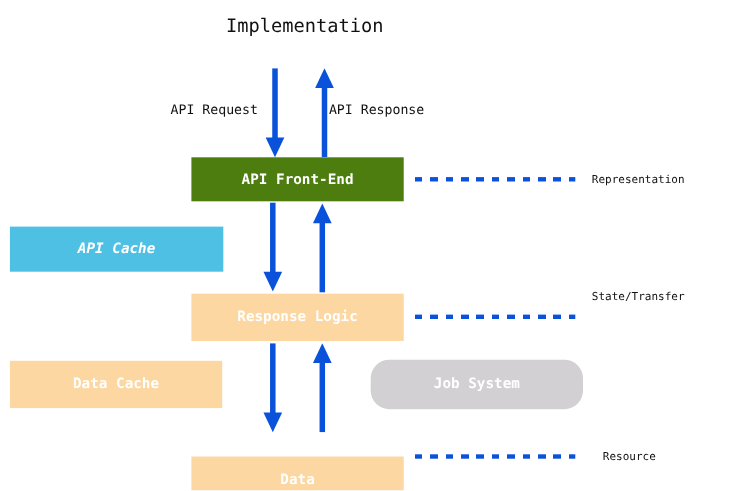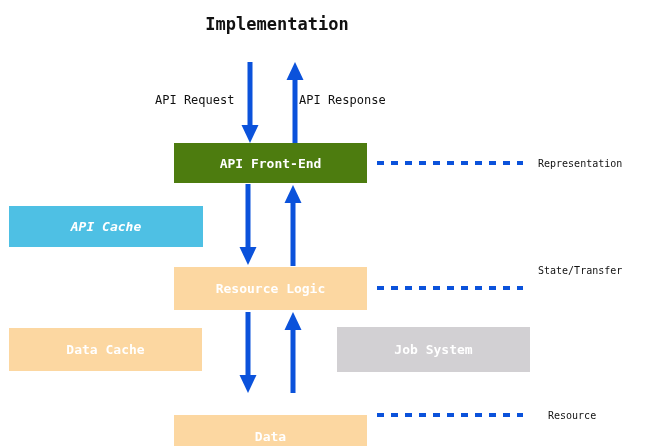--- a/index.html
+++ b/index.html
@@ -16,21 +16,21 @@
     overflow: hidden;
   }
   .abs { position: absolute; }
 
   .title {
     left: 177px;
     top: 14px;
     width: 200px;
     text-align: center;
     font-size: 17px;
-    font-weight: bold;
+    font-weight: normal;
     color: var(--text);
     white-space: nowrap;
   }
   .flow-label {
     top: 93px;
     font-size: 12px;
     color: var(--text);
     white-space: nowrap;
   }
   #api-request-label  { left: 155px; }
@@ -111,28 +111,28 @@
 
   <svg class="abs arrow" id="arrow-mid-down" width="20" height="81" viewBox="0 0 20 81">
     <rect x="7.5" y="0" width="5" height="64"></rect>
     <polygon points="1.5,63 18.5,63 10,81"></polygon>
   </svg>
   <svg class="abs arrow" id="arrow-mid-up" width="20" height="81" viewBox="0 0 20 81">
     <polygon points="10,0 18.5,18 1.5,18"></polygon>
     <rect x="7.5" y="17" width="5" height="64"></rect>
   </svg>
 
-  <div class="abs box" id="box-business-logic" style="background-color: rgb(252, 215, 161);">Resource Logic</div>
+  <div class="abs box" id="box-business-logic" style="background-color: rgb(252, 215, 161);">Response Logic</div>
 
   <div class="abs dash-line" id="dash-state-transfer"></div>
   <div class="abs layer-label" id="label-state-transfer">State/Transfer</div>
 
   <div class="abs box" id="box-data-cache" style="background-color: rgb(252, 215, 161);">Data Cache</div>
 
-  <div class="abs box" id="box-job-system" style="background-color: rgb(210, 208, 211);">Job System</div>
+  <div class="abs box" id="box-job-system" style="background-color: rgb(210, 208, 211); border-radius: 17px;">Job System</div>
 
   <svg class="abs arrow" id="arrow-bottom-down" width="20" height="81" viewBox="0 0 20 81">
     <rect x="7.5" y="0" width="5" height="64"></rect>
     <polygon points="1.5,63 18.5,63 10,81"></polygon>
   </svg>
   <svg class="abs arrow" id="arrow-bottom-up" width="20" height="81" viewBox="0 0 20 81">
     <polygon points="10,0 18.5,18 1.5,18"></polygon>
     <rect x="7.5" y="17" width="5" height="64"></rect>
   </svg>
 

